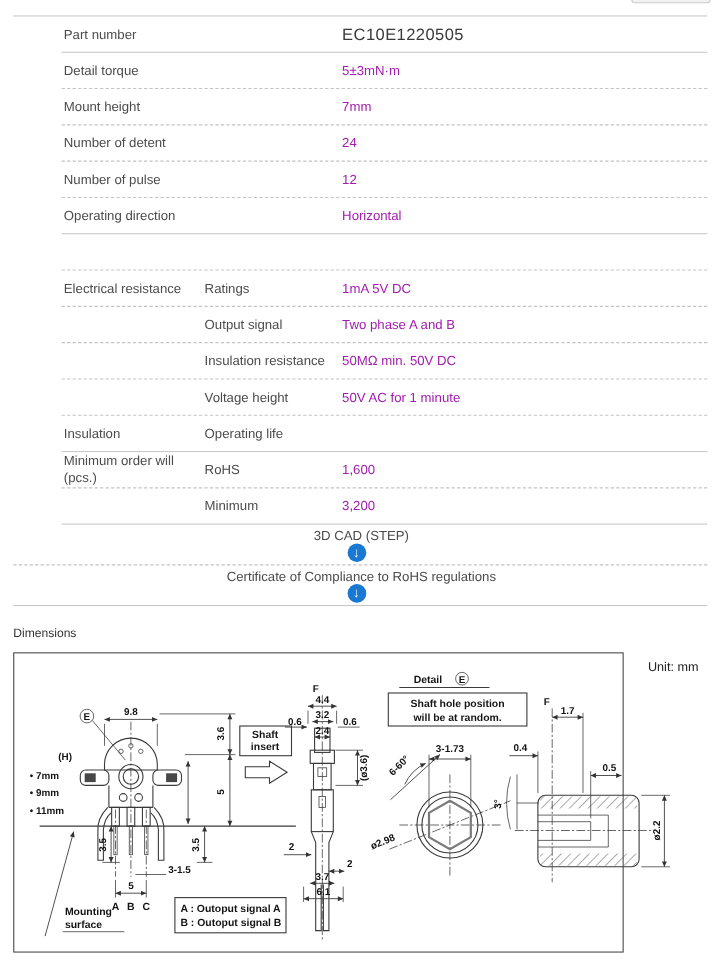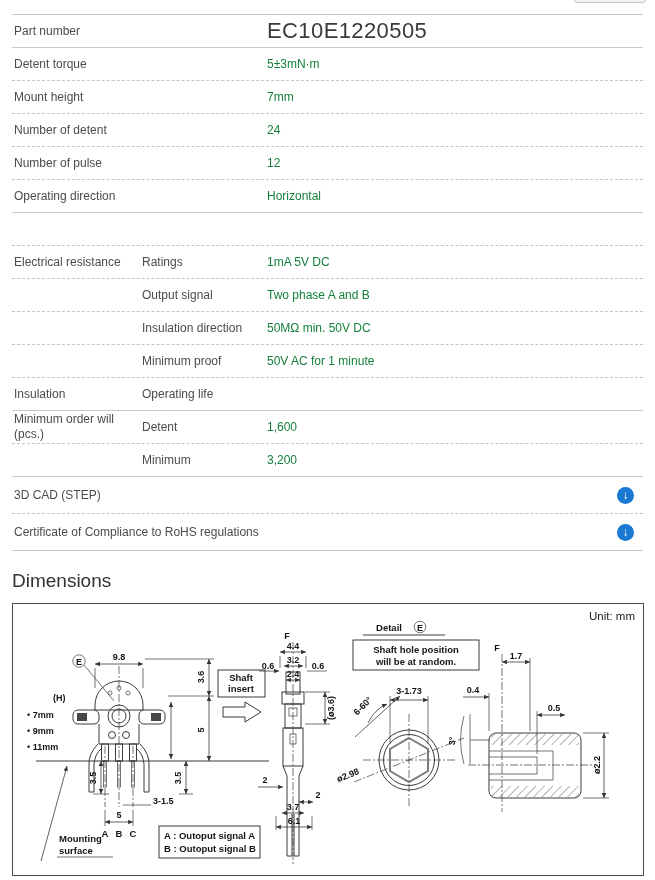--- a/index.html
+++ b/index.html
@@ -5,36 +5,36 @@
   * { margin:0; padding:0; box-sizing:border-box; }
   html,body { background:#fff; width:655px; }
   body { font-family:"Liberation Sans", sans-serif; color:#4b4b4b; position:relative; height:880px; overflow:hidden; }
 
   .cutoff-btn { position:absolute; top:-10px; left:574px; width:72px; height:13px;
     border:1px solid #c9c9c9; border-radius:3px; background:#f2f2f2; }
 
   .wrap { padding:0 12px; }
   .spec { margin-top:14px; border-top:1px solid #c9c9c9; }
   .row { display:grid; grid-template-columns:128px 125px 1fr; align-items:center;
-    min-height:33px; font-size:12px; color:#4b4b4b; padding-left:2px; }
+    min-height:33px; font-size:12px; color:#4b4b4b; padding-left:2px;margin-left:44px; }
   .row.b-solid  { border-bottom:1px solid #c9c9c9; }
   .row.b-dashed { border-bottom:1px dashed #c4c4c4; }
   .row .lab { line-height:1.25; padding-right:6px; }
-  .row .val { color:#15803d; }
-  .row.pn .val { font-size:22px; color:#3a3a3a; letter-spacing:.4px; }
-  .dlrow { display:flex; align-items:center; justify-content:space-between;
-    min-height:37px; font-size:12px; padding-left:2px; cursor:pointer; }
+  .row .val { color:#a21caf; }
+  .row.pn .val { font-size:15px; color:#3a3a3a; letter-spacing:.4px; }
+  .dlrow { display:flex; align-items:center; justify-content:center;
+    min-height:37px; font-size:12px; padding-left:2px; cursor:pointer;flex-direction:column; }
   .dlrow.b-solid  { border-bottom:1px solid #c9c9c9; }
   .dlrow.b-dashed { border-bottom:1px dashed #c4c4c4; }
   .dl-icon { width:17px; height:17px; border-radius:50%; background:#1878d2; color:#fff;
     display:flex; align-items:center; justify-content:center; font-size:12px; font-weight:bold;
     margin-right:9px; line-height:1; }
 
-  .dim-head { font-size:19px; color:#333; margin:19px 0 11px 0; }
-  .draw-box { border:1.5px solid #4a4a4a; width:632px; height:273px; background:#fff; }
+  .dim-head { font-size:11px; color:#333; margin:19px 0 11px 0; }
+  .draw-box { border:1.5px solid #4a4a4a; width:555px; height:273px; background:#fff; }
 
   
   .dl0 { stroke:#3a3a3a; stroke-width:1; fill:none; }
   .thin { stroke:#3a3a3a; stroke-width:.7; fill:none; }
   .cl { stroke:#3a3a3a; stroke-width:.7; fill:none; stroke-dasharray:8 2 2 2; }
   .dm { stroke:#3a3a3a; stroke-width:.8; fill:none; marker-start:url(#as); marker-end:url(#ae); }
   .de { stroke:#3a3a3a; stroke-width:.8; fill:none; marker-end:url(#ae); }
   .t  { font-family:"Liberation Sans",sans-serif; font-size:9px; font-weight:600; fill:#141414; }
   .tb { font-family:"Liberation Sans",sans-serif; font-size:9.5px; font-weight:600; fill:#141414; }
   .tu { font-family:"Liberation Sans",sans-serif; font-size:11.5px; fill:#222; }
@@ -47,21 +47,21 @@
 
 <div class="wrap">
   <div class="spec">
 
     <div class="row pn b-solid">
       <div class="lab">Part number</div>
       <div class="lab"></div>
       <div class="val">EC10E1220505</div>
     </div>
     <div class="row b-dashed">
-      <div class="lab">Detent torque</div>
+      <div class="lab">Detail torque</div>
       <div class="lab"></div>
       <div class="val">5±3mN·m</div>
     </div>
     <div class="row b-dashed">
       <div class="lab">Mount height</div>
       <div class="lab"></div>
       <div class="val">7mm</div>
     </div>
     <div class="row b-dashed">
       <div class="lab">Number of detent</div>
@@ -86,35 +86,35 @@
       <div class="lab">Ratings</div>
       <div class="val">1mA 5V DC</div>
     </div>
     <div class="row b-dashed">
       <div class="lab"></div>
       <div class="lab">Output signal</div>
       <div class="val">Two phase A and B</div>
     </div>
     <div class="row b-dashed">
       <div class="lab"></div>
-      <div class="lab">Insulation direction</div>
+      <div class="lab">Insulation resistance</div>
       <div class="val">50MΩ min. 50V DC</div>
     </div>
     <div class="row b-dashed">
       <div class="lab"></div>
-      <div class="lab">Minimum proof</div>
+      <div class="lab">Voltage height</div>
       <div class="val">50V AC for 1 minute</div>
     </div>
     <div class="row b-solid">
       <div class="lab">Insulation</div>
       <div class="lab">Operating life</div>
     </div>
     <div class="row b-dashed">
       <div class="lab">Minimum order will (pcs.)</div>
-      <div class="lab">Detent</div>
+      <div class="lab">RoHS</div>
       <div class="val">1,600</div>
     </div>
     <div class="row b-solid">
       <div class="lab"></div>
       <div class="lab">Minimum</div>
       <div class="val">3,200</div>
     </div>
 
     <div class="dlrow b-dashed">
       <div class="lab">3D CAD (STEP)</div>

